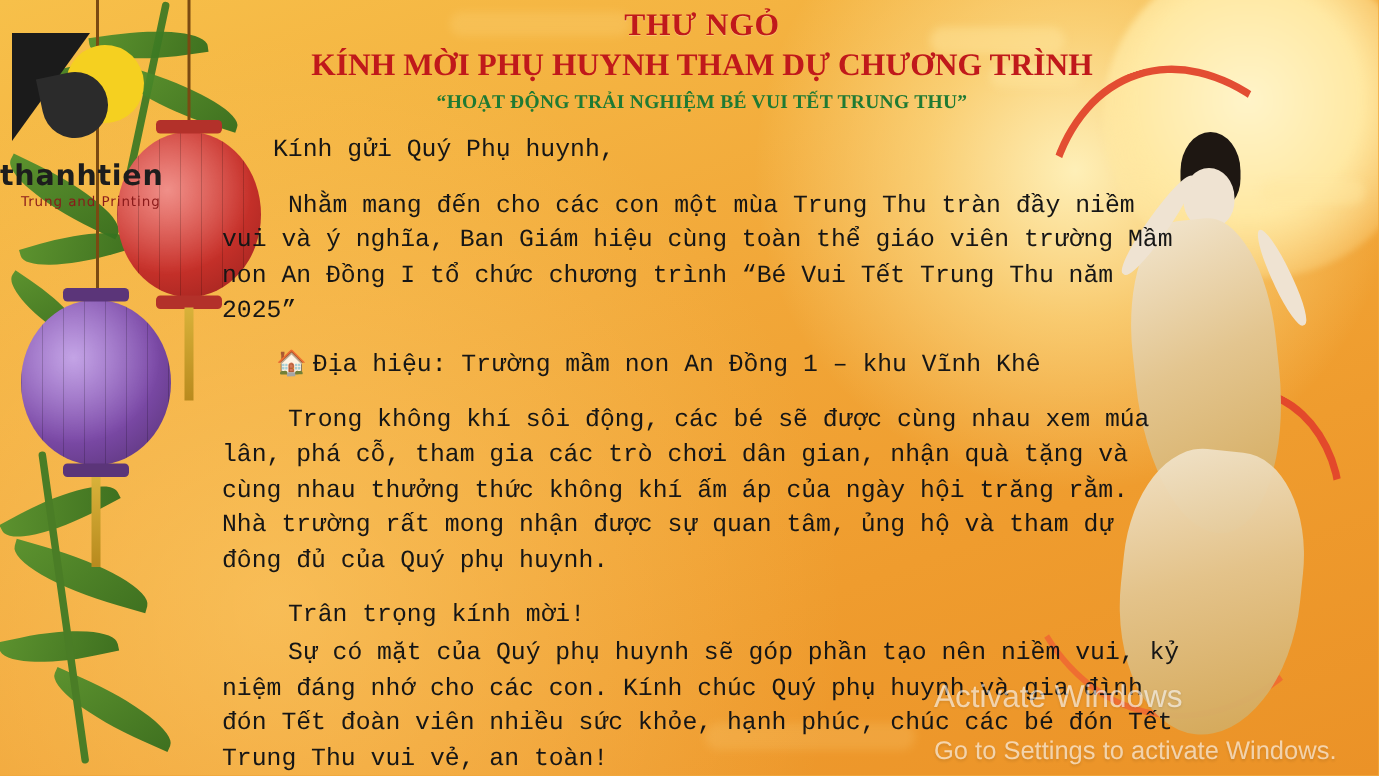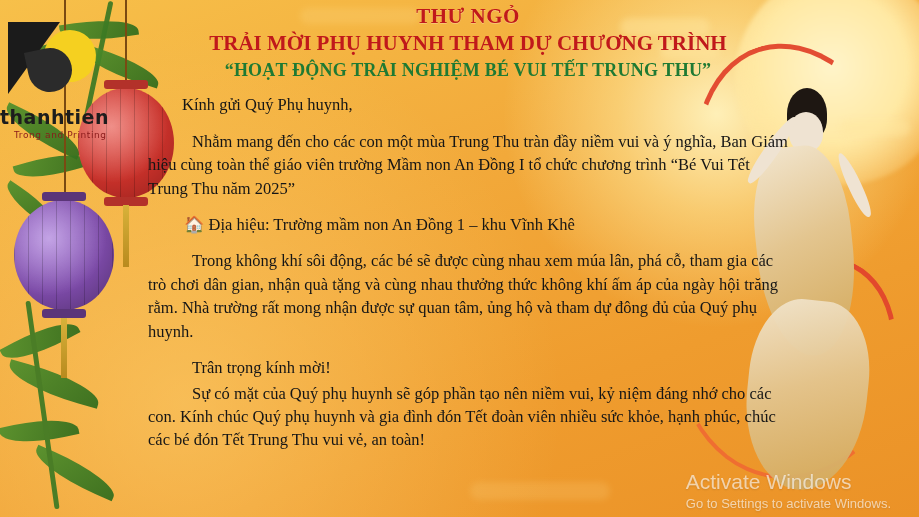--- a/index.html
+++ b/index.html
@@ -197,48 +197,48 @@
     color: #c0191b;
     font-weight: bold;
     font-size: 21px;
     line-height: 1.2;
     margin-top: 3px;
   }
   .title3 {
     text-align: center;
     color: #1f7a33;
     font-weight: bold;
-    font-size: 18px;
+    font-size: 13px;
     margin-top: 4px;
     letter-spacing: .2px;
   }
   .body {
     margin-top: 12px;
     font-size: 16.5px;
     line-height: 1.42;
     color: #161616;
   }
-  .p { margin: 0 0 2px 0; }
+  .p { margin: 0 0 2px 0; font-family: Liberation Mono, monospace; }
   .indent { text-indent: 34px; }
   .indent-lg { text-indent: 44px; }
   .sub { margin-left: 36px; }
   .sub-icon { color: #a8241f; margin-right: 4px; }
   .gap { height: 11px; }
 
   
   .watermark {
     position: absolute;
     right: 28px; bottom: 6px;
     text-align: left;
     color: rgba(255,255,255,0.62);
     font-family: "Liberation Sans", sans-serif;
     text-shadow: 0 1px 2px rgba(0,0,0,0.12);
   }
   .wm1 { font-size: 21px; }
-  .wm2 { font-size: 13px; margin-top: 2px; }
+  .wm2 { font-size: 17px; margin-top: 14px; }
 </style>
 </head>
 <body>
 
 <div id="poster">
 
   <div class="moon"></div>
   <div class="cloud c1"></div>
   <div class="cloud c2"></div>
   <div class="cloud c3"></div>
@@ -272,38 +272,38 @@
     <div class="lantern-cap" style="top:-8px; width:44px; height:9px; background:#5b3579;"></div>
     <div class="lantern-base" style="bottom:-8px; width:44px; height:9px; background:#5b3579;"></div>
   </div>
   <div class="tassel" style="left:64px; top:318px; height:60px;"></div>
 
   <div class="logo-block">
     <div class="logo-leaf"></div>
     <div class="logo-leaf2"></div>
     <div class="logo-leaf3"></div>
     <div class="logo-text">thanhtien</div>
-    <div class="logo-sub">Trong and Printing</div>
+    <div class="logo-sub">Trung and Printing</div>
   </div>
 
   <div class="fairy">
     <div class="ribbon" style="right:10px; top:40px; width:210px; height:300px; transform:rotate(-18deg);"></div>
     <div class="ribbon2" style="right:4px; top:180px; width:240px; height:300px; transform:rotate(10deg);"></div>
     <div class="ribbon" style="right:30px; top:250px; width:180px; height:240px; transform:rotate(28deg); border-color:#e2452c transparent transparent transparent;"></div>
     <div class="fairy-hair" style="right:92px; top:88px; width:40px; height:52px;"></div>
     <div class="fairy-body" style="right:96px; top:112px; width:34px; height:40px;"></div>
     <div class="fairy-dress" style="right:66px; top:146px; width:96px; height:210px; transform:rotate(-6deg);"></div>
     <div class="fairy-dress" style="right:52px; top:300px; width:120px; height:190px; transform:rotate(6deg); opacity:.95;"></div>
     <div class="fairy-body" style="right:140px; top:110px; width:14px; height:80px; transform:rotate(35deg);"></div>
     <div class="fairy-body" style="right:58px; top:150px; width:13px; height:70px; transform:rotate(-25deg);"></div>
   </div>
 
   <div class="content">
     <div class="title1">THƯ NGỎ</div>
-    <div class="title2">TRẢI MỜI PHỤ HUYNH THAM DỰ CHƯƠNG TRÌNH</div>
+    <div class="title2">KÍNH MỜI PHỤ HUYNH THAM DỰ CHƯƠNG TRÌNH</div>
     <div class="title3">“HOẠT ĐỘNG TRẢI NGHIỆM BÉ VUI TẾT TRUNG THU”</div>
 
     <div class="body">
       <p class="p indent">Kính gửi Quý Phụ huynh,</p>
       <div class="gap"></div>
       <p class="p indent-lg">Nhằm mang đến cho các con một mùa Trung Thu tràn đầy niềm vui và ý nghĩa, Ban Giám hiệu cùng toàn thể giáo viên trường Mầm non An Đồng I tổ chức chương trình “Bé Vui Tết Trung Thu năm 2025”</p>
       <div class="gap"></div>
       <p class="p sub">
         <span class="sub-icon">🏠</span><span>Địa hiệu:</span>
         <span>Trường mầm non An Đồng 1 – khu Vĩnh Khê</span>

